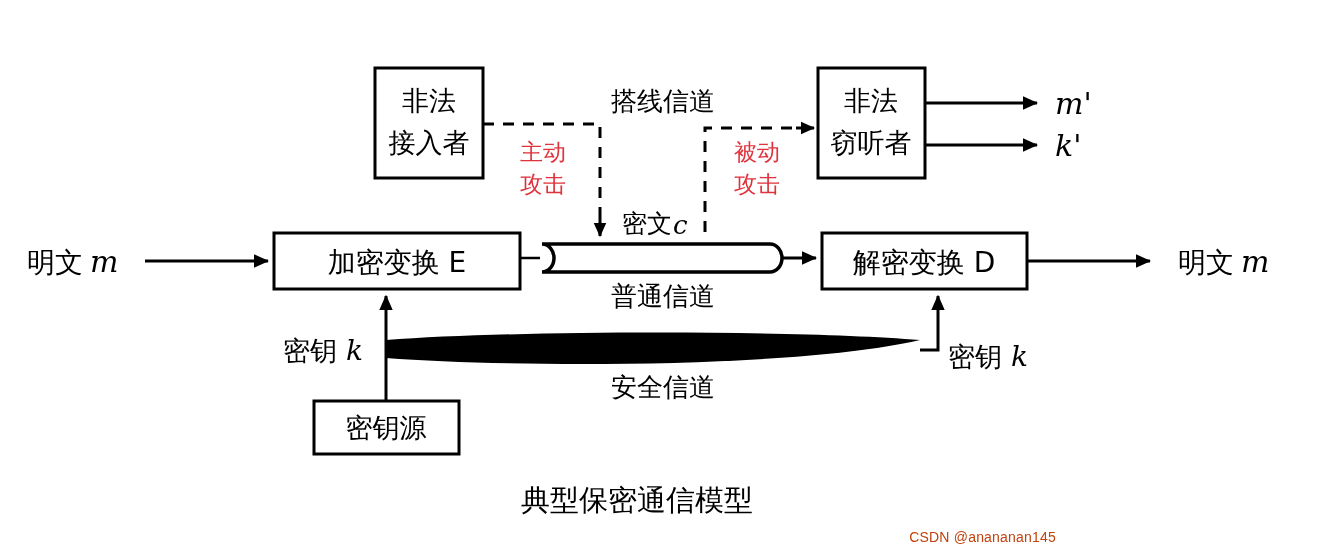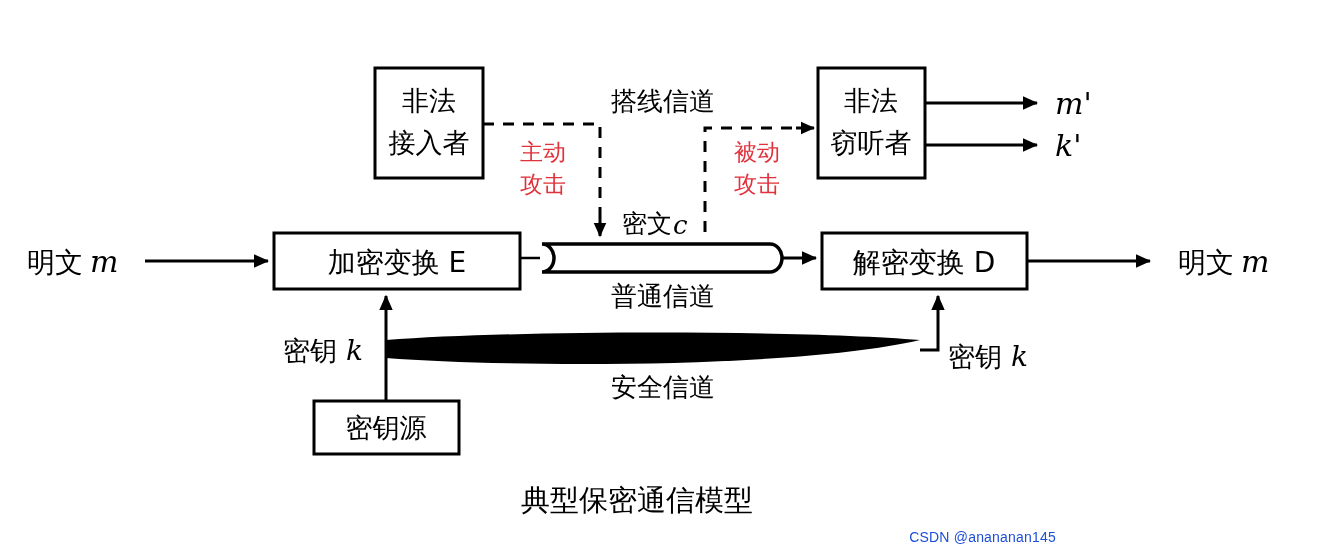--- a/index.html
+++ b/index.html
@@ -62,21 +62,21 @@
     fill: #000000;
   }
   .red {
     fill: #e0323c;
     font-family: "DejaVu Sans", "Liberation Sans", sans-serif;
   }
   .watermark {
     position: absolute;
     right: 9px;
     bottom: 7px;
-    color: #1d4ed8;
+    color: #c2410c;
     font-size: 14px;
     font-family: "Liberation Sans", "DejaVu Sans", sans-serif;
     letter-spacing: 0.2px;
     user-select: none;
   }
 </style>
 </head>
 <body>
 
 <div id="diagram-root">

